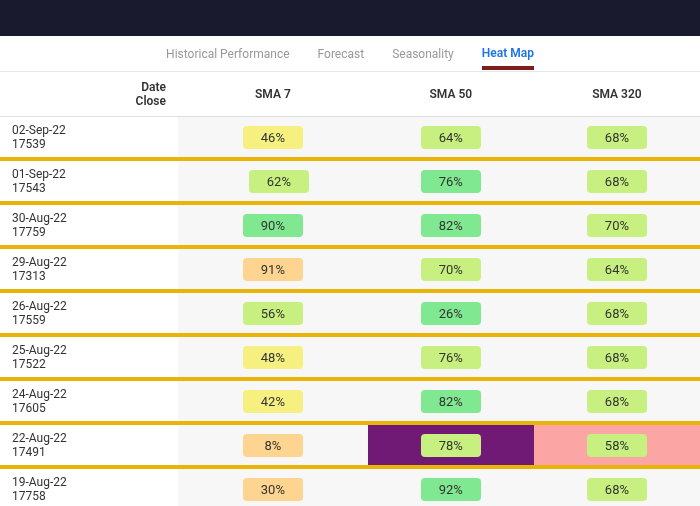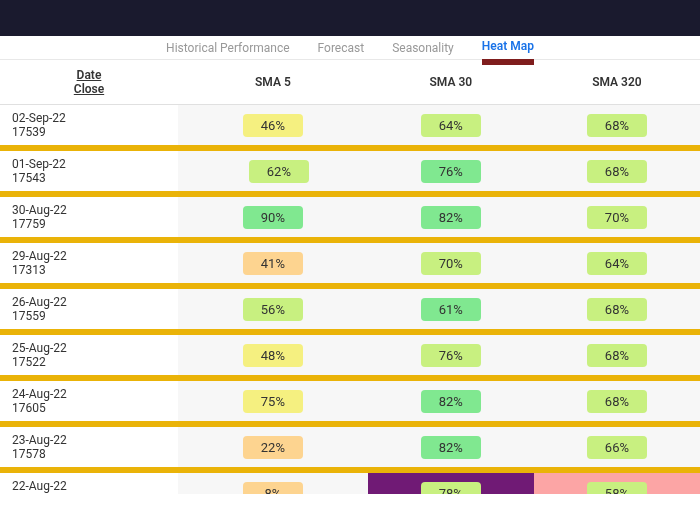--- a/index.html
+++ b/index.html
@@ -35,34 +35,34 @@
       cursor: pointer;
     }
 
     .tabs {
       display: flex;
       justify-content: center;
       align-items: center;
       gap: 28px;
       padding: 8px 0 0;
       border-bottom: 1px solid #e8e8e8;
-      height: 24px;
+      height: 36px;
     }
 
     .tab {
       font-size: 12px;
       color: #999;
       cursor: pointer;
       padding-bottom: 6px;
       border-bottom: 2px solid transparent;
     }
 
     .tab.active {
       color: #1a73e8;
-      border-bottom: 6px solid #7f1d1d;
+      border-bottom: 4px solid #7f1d1d;
       font-weight: 600;
     }
 
     .table-container {
       overflow-y: auto;
       height: calc(506px - 36px - 36px);
     }
 
     table {
       width: 100%;
@@ -74,28 +74,27 @@
       padding: 8px 12px;
       font-size: 12px;
       font-weight: 600;
       color: #333;
       text-align: center;
       border-bottom: 1px solid #e0e0e0;
       background: #fff;
     }
 
     thead th:first-child {
-      text-align: center;
-      text-decoration: underline;
+      text-align: right;
     }
 
     tbody td {
       padding: 6px 12px;
       text-align: center;
-      border-bottom: 6px solid #eab308;
+      border-bottom: 4px solid #eab308;
       font-size: 13px;
       color: #333;
     }
 
     tbody td:first-child {
       text-align: left;
       font-size: 12px;
       color: #333;
       white-space: nowrap;
       min-width: 90px;
@@ -122,22 +121,22 @@
     <div class="tab">Forecast</div>
     <div class="tab">Seasonality</div>
     <div class="tab active">Heat Map</div>
   </div>
 
 <div class="table-container">
   <table>
     <thead id="table-head">
         <tr>
           <th>Date<br>Close</th>
-          <th>SMA 5</th>
-          <th>SMA 30</th>
+          <th>SMA 7</th>
+          <th>SMA 50</th>
           <th>SMA 320</th>
         </tr>
       </thead>
     <tbody id="table-body">
         <tr>
           <td>02-Sep-22<br>17539</td>
           <td style="background-color: rgb(247, 247, 247);"><span class="cell-value" style="background-color: rgb(245, 240, 128);">46%</span></td>
           <td style="background-color: rgb(247, 247, 247);"><span class="cell-value" style="background-color: rgb(200, 240, 128);">64%</span></td>
           <td style="background-color: rgb(247, 247, 247);"><span class="cell-value" style="background-color: rgb(200, 240, 128);">68%</span></td>
         </tr>
@@ -148,47 +147,41 @@
           <td style="background-color: rgb(247, 247, 247);"><span class="cell-value" style="background-color: rgb(200, 240, 128);">68%</span></td>
         </tr>
         <tr>
           <td>30-Aug-22<br>17759</td>
           <td style="background-color: rgb(247, 247, 247);"><span class="cell-value" style="background-color: rgb(128, 232, 144);">90%</span></td>
           <td style="background-color: rgb(247, 247, 247);"><span class="cell-value" style="background-color: rgb(128, 232, 144);">82%</span></td>
           <td style="background-color: rgb(247, 247, 247);"><span class="cell-value" style="background-color: rgb(200, 240, 128);">70%</span></td>
         </tr>
         <tr>
           <td>29-Aug-22<br>17313</td>
-          <td style="background-color: rgb(247, 247, 247);"><span class="cell-value" style="background-color: rgb(253, 212, 144);">41%</span></td>
+          <td style="background-color: rgb(247, 247, 247);"><span class="cell-value" style="background-color: rgb(253, 212, 144);">91%</span></td>
           <td style="background-color: rgb(247, 247, 247);"><span class="cell-value" style="background-color: rgb(200, 240, 128);">70%</span></td>
           <td style="background-color: rgb(247, 247, 247);"><span class="cell-value" style="background-color: rgb(200, 240, 128);">64%</span></td>
         </tr>
         <tr>
           <td>26-Aug-22<br>17559</td>
           <td style="background-color: rgb(247, 247, 247);"><span class="cell-value" style="background-color: rgb(200, 240, 128);">56%</span></td>
-          <td style="background-color: rgb(247, 247, 247);"><span class="cell-value" style="background-color: rgb(128, 232, 144);">61%</span></td>
+          <td style="background-color: rgb(247, 247, 247);"><span class="cell-value" style="background-color: rgb(128, 232, 144);">26%</span></td>
           <td style="background-color: rgb(247, 247, 247);"><span class="cell-value" style="background-color: rgb(200, 240, 128);">68%</span></td>
         </tr>
         <tr>
           <td>25-Aug-22<br>17522</td>
           <td style="background-color: rgb(247, 247, 247);"><span class="cell-value" style="background-color: rgb(245, 240, 128);">48%</span></td>
           <td style="background-color: rgb(247, 247, 247);"><span class="cell-value" style="background-color: rgb(200, 240, 128);">76%</span></td>
           <td style="background-color: rgb(247, 247, 247);"><span class="cell-value" style="background-color: rgb(200, 240, 128);">68%</span></td>
         </tr>
         <tr>
           <td>24-Aug-22<br>17605</td>
-          <td style="background-color: rgb(247, 247, 247);"><span class="cell-value" style="background-color: rgb(245, 240, 128);">75%</span></td>
+          <td style="background-color: rgb(247, 247, 247);"><span class="cell-value" style="background-color: rgb(245, 240, 128);">42%</span></td>
           <td style="background-color: rgb(247, 247, 247);"><span class="cell-value" style="background-color: rgb(128, 232, 144);">82%</span></td>
           <td style="background-color: rgb(247, 247, 247);"><span class="cell-value" style="background-color: rgb(200, 240, 128);">68%</span></td>
-        </tr>
-        <tr>
-          <td>23-Aug-22<br>17578</td>
-          <td style="background-color: rgb(247, 247, 247);"><span class="cell-value" style="background-color: rgb(253, 212, 144);">22%</span></td>
-          <td style="background-color: rgb(247, 247, 247);"><span class="cell-value" style="background-color: rgb(128, 232, 144);">82%</span></td>
-          <td style="background-color: rgb(247, 247, 247);"><span class="cell-value" style="background-color: rgb(200, 240, 128);">66%</span></td>
         </tr>
         <tr>
           <td>22-Aug-22<br>17491</td>
           <td style="background-color: rgb(247, 247, 247);"><span class="cell-value" style="background-color: rgb(253, 212, 144);">8%</span></td>
           <td style="background-color: #701a75;"><span class="cell-value" style="background-color: rgb(200, 240, 128);">78%</span></td>
           <td style="background-color: #fca5a5; text-align: center;"><span class="cell-value" style="background-color: rgb(200, 240, 128);">58%</span></td>
         </tr>
         <tr>
           <td>19-Aug-22<br>17758</td>
           <td style="background-color: rgb(247, 247, 247);"><span class="cell-value" style="background-color: rgb(253, 212, 144);">30%</span></td>

